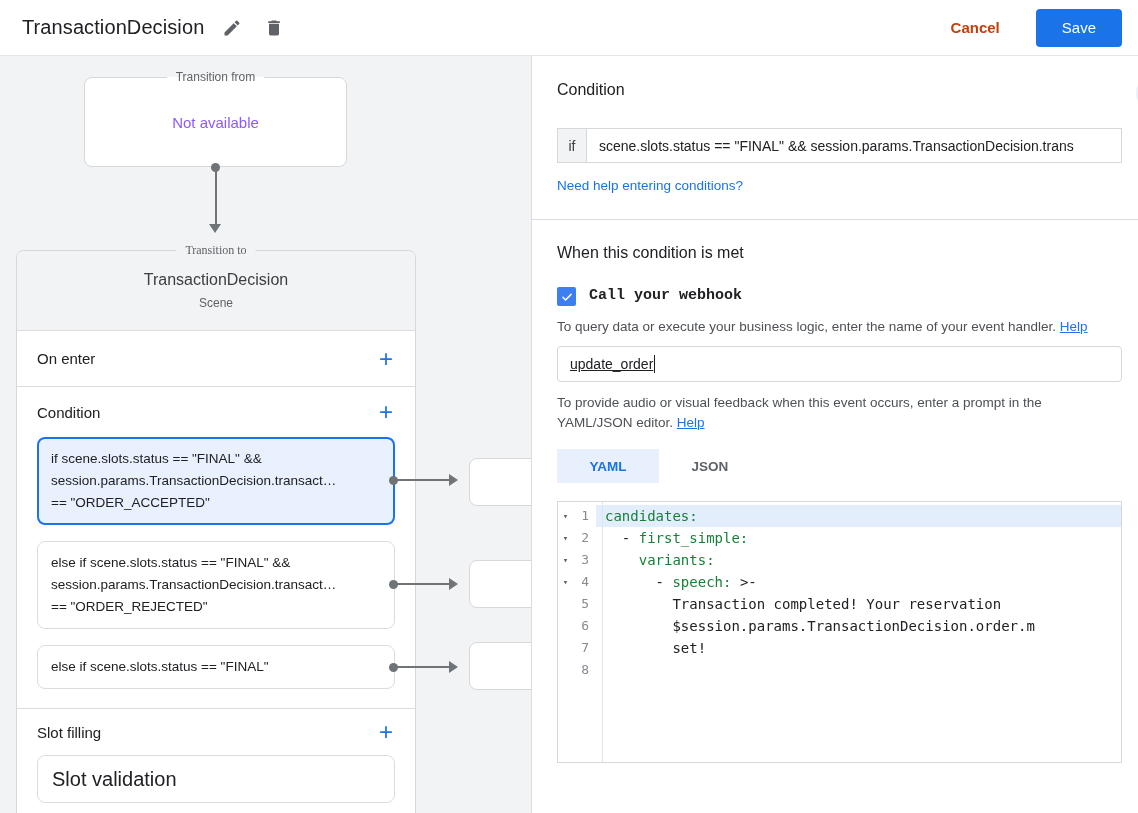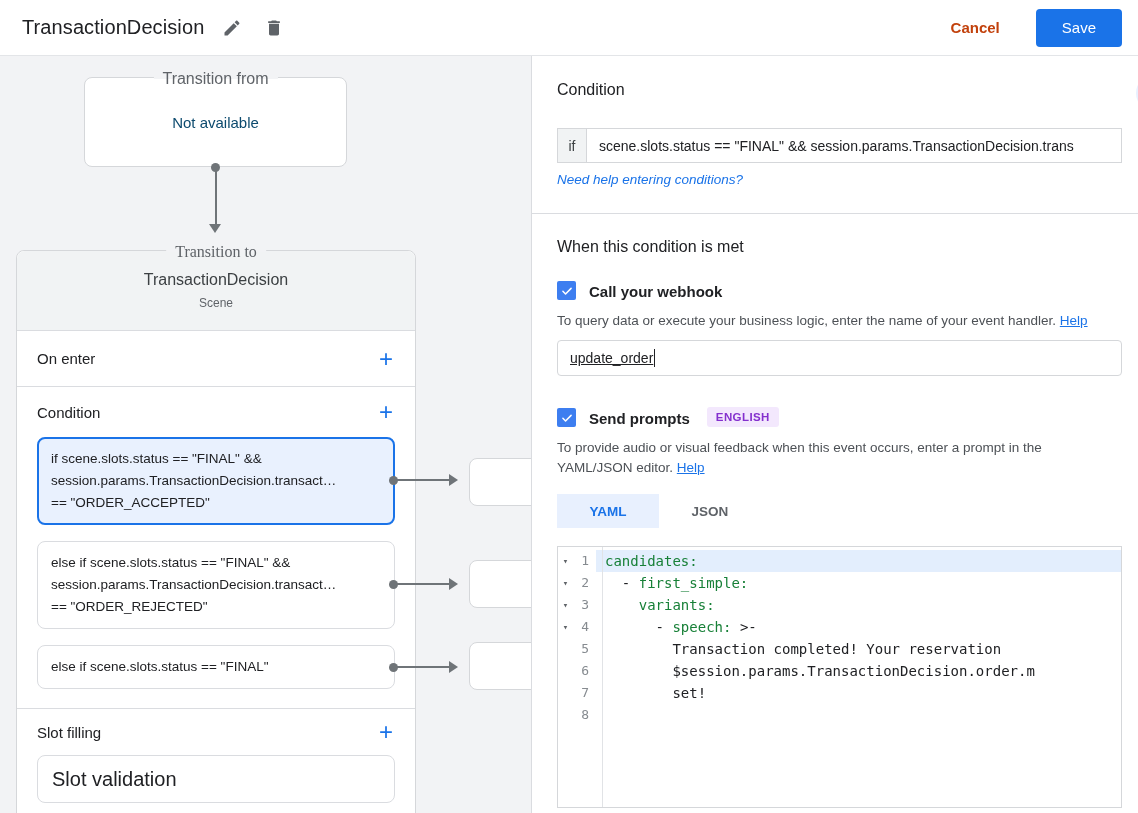--- a/index.html
+++ b/index.html
@@ -14,27 +14,27 @@
   .icon-btn { background:none; border:none; cursor:pointer; margin-left:14px; padding:4px; display:flex; align-items:center; }
   .icon-btn svg { fill:#5f6368; width:20px; height:20px; }
   .topbar-spacer { flex:1; }
   .btn-text { background:none; border:none; color:#c2410c; font-size:15px; font-weight:700;
               font-family:inherit; padding:8px 18px; cursor:pointer; }
   .btn-primary { background:#1a73e8; color:#fff; border:none; border-radius:4px; height:38px;
                  padding:0 26px; font-size:15px; font-weight:500; font-family:inherit; margin-left:18px; cursor:pointer; }
 
   
   .canvas { position:absolute; top:56px; left:0; width:531px; height:757px; background:#f2f3f5; overflow:hidden; }
-  .box-legend { position:absolute; top:-8px; left:50%; transform:translateX(-50%); font-size:16px;
+  .box-legend { position:absolute; top:-8px; left:50%; transform:translateX(-50%); font-size:12px;
                 color:#5f6368; padding:0 9px; white-space:nowrap; z-index:2; }
   .from-box { position:absolute; left:84px; top:21px; width:263px; height:90px; background:#fff;
               border:1px solid #d5d7da; border-radius:8px; }
   .from-box .box-legend { background:linear-gradient(#f2f3f5 50%, #ffffff 50%); }
   .from-box .from-content { display:flex; align-items:center; justify-content:center; height:100%;
-                            font-size:15px; color:#0c4a6e; }
+                            font-size:15px; color:#8b5cf6; }
 
   .vconn-dot { position:absolute; left:211px; top:107px; width:9px; height:9px; border-radius:50%; background:#6f7478; }
   .vconn-line { position:absolute; left:214.5px; top:114px; width:2px; height:55px; background:#6f7478; }
   .vconn-arrow { position:absolute; left:209px; top:168px; width:0; height:0;
                  border-left:6.5px solid transparent; border-right:6.5px solid transparent; border-top:9px solid #6f7478; }
 
   .to-card { position:absolute; left:16px; top:194px; width:400px; height:650px; background:#fff;
              border:1px solid #d5d7da; border-radius:8px; }
   .to-card .box-legend { background:linear-gradient(#f2f3f5 50%, #f1f3f4 50%);font-family:Liberation Serif, serif; }
   .card-header { height:80px; background:#f1f3f4; border-bottom:1px solid #dadce0; border-radius:8px 8px 0 0;
@@ -75,25 +75,25 @@
   .panel-title-row { margin-top:25px; position:relative; height:24px; }
   .panel-title { font-size:16px; font-weight:400; color:#202124; }
   .expand-btn { position:absolute; left:579px; top:-6px; width:36px; height:36px; border-radius:50%;
                 background:#e8f0fe; border:none; cursor:pointer; display:flex; align-items:center; justify-content:center; }
 
   .if-row { margin-top:23px; display:flex; height:35px; }
   .if-prefix { width:29px; background:#f1f3f4; border:1px solid #d5d7da; border-right:none;
                display:flex; align-items:center; justify-content:center; font-size:14px; color:#3c4043; }
   .if-input { flex:1; border:1px solid #d5d7da; background:#fff; font-size:14px; color:#202124;
               font-family:inherit; padding:0 12px; white-space:nowrap; overflow:hidden; display:flex; align-items:center; }
-  .help-link { display:inline-block; margin-top:9px; font-size:13.5px; color:#1a73e8; text-decoration:none;font-style:italic; }
+  .help-link { display:inline-block; margin-top:15px; font-size:13.5px; color:#1a73e8; text-decoration:none; }
   .panel-divider { margin:25px -16px 0 -25px; border-top:1px solid #dadce0; }
 
   .met-heading { margin-top:24px; font-size:16px; font-weight:400; color:#202124; }
-  .check-row { margin-top:25px; display:flex; align-items:flex-end; }
+  .check-row { margin-top:25px; display:flex; align-items:flex-start;font-family:Liberation Mono, monospace; }
   .checkbox { width:19px; height:19px; border-radius:2px; background:#3d7ef0; flex:none; display:flex;
               align-items:center; justify-content:center; cursor:pointer; }
   .checkbox svg { width:14px; height:14px; stroke:#fff; stroke-width:2.6; fill:none; stroke-linecap:round; stroke-linejoin:round; }
   .check-label { margin-left:13px; font-size:15px; font-weight:700; color:#202124; }
   .lang-badge { margin-left:17px; background:#f3e8fd; color:#8430ce; font-size:11.5px; font-weight:700;
                 letter-spacing:.4px; padding:4px 9px; border-radius:3px; }
   .helper { margin-top:11px; font-size:13.5px; line-height:20px; color:#4d5156; max-width:560px; }
   .helper a { color:#1a73e8; }
   .text-input { margin-top:9px; width:566px; max-width:100%; height:36px; border:1px solid #d5d7da; border-radius:4px;
                 display:flex; align-items:center; padding:0 12px; font-size:14px; color:#202124; background:#fff;text-decoration:underline; }
@@ -240,29 +240,20 @@
           </svg>
       </span>
       <span class="check-label">Call your webhook</span>
     </div>
     <p class="helper"><span>To query data or execute your business logic, enter the name of your event handler. </span><a href="#">Help</a></p>
     <div class="text-input">
       <span>update_order</span>
         <span class="caret"></span>
     </div>
 
-    <div class="check-row second">
-      <span class="checkbox">
-        <svg viewBox="0 0 24 24">
-            <path d="M5 12.5l4.5 4.5L19 7.5"></path>
-          </svg>
-      </span>
-      <span class="check-label">Send prompts</span>
-      <span class="lang-badge">ENGLISH</span>
-    </div>
     <p class="helper"><span>To provide audio or visual feedback when this event occurs, enter a prompt in the YAML/JSON editor. </span><a href="#">Help</a></p>
 
     <div class="tabs" id="editor-tabs">
         <button class="tab active">YAML</button>
         <button class="tab">JSON</button>
       </div>
 
     <div class="editor">
       <div class="gutter-strip"></div>
       <div class="cm-lines" id="cm-lines">

